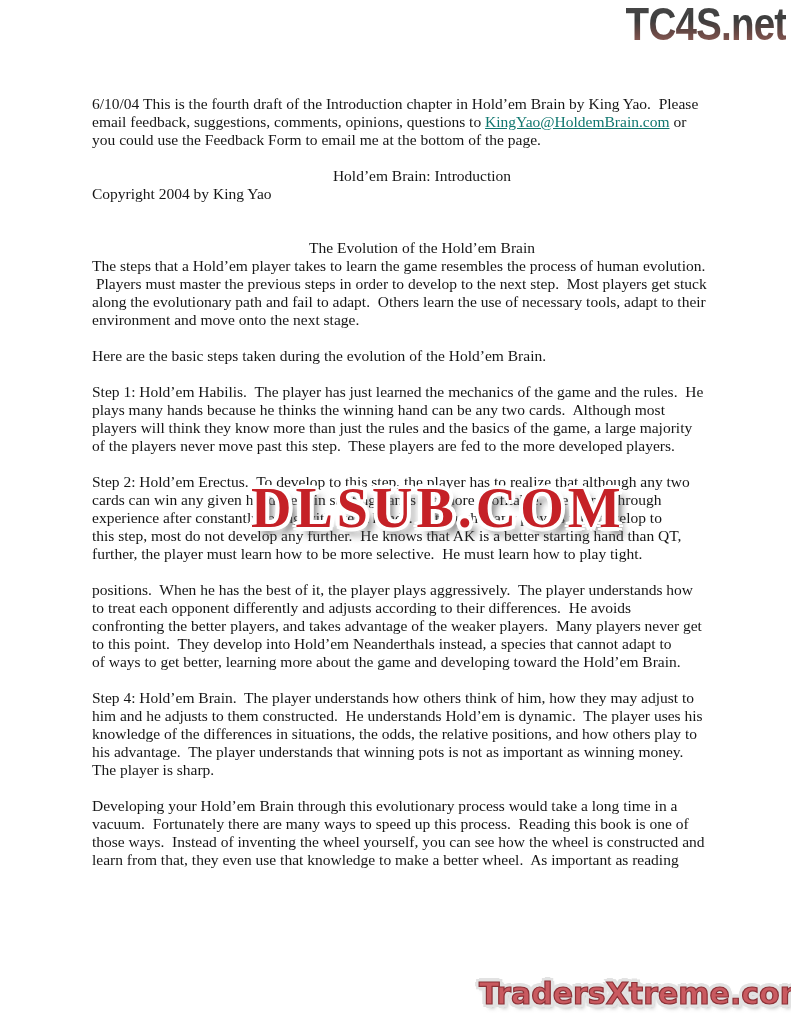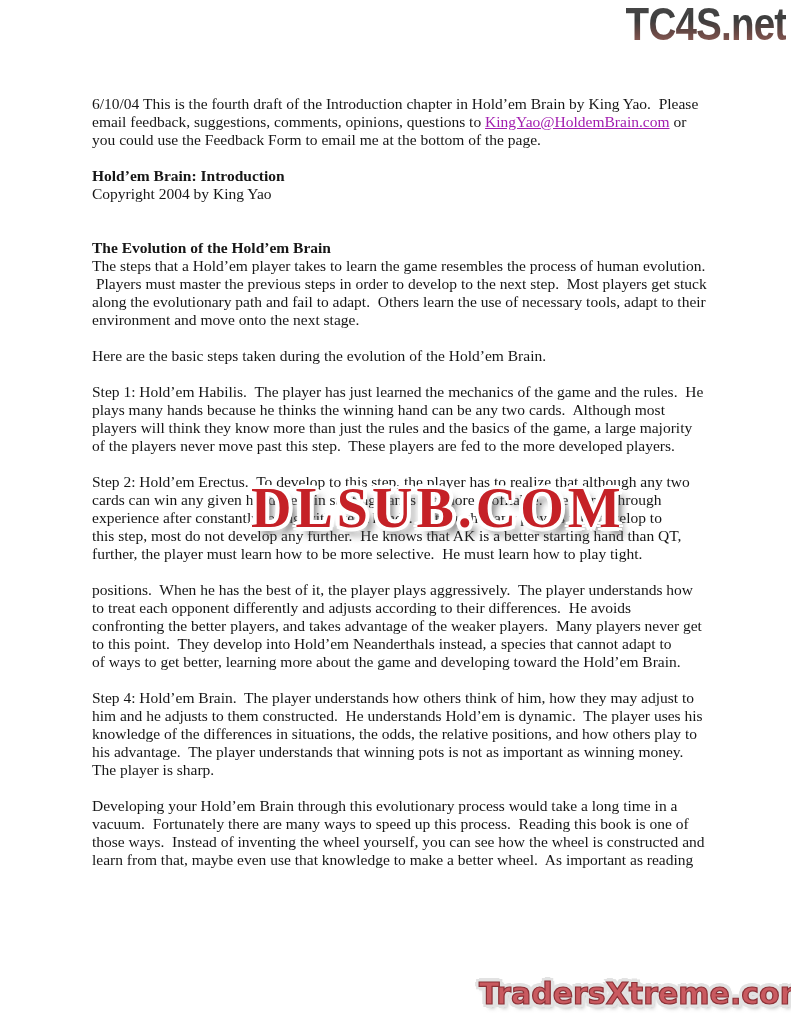--- a/index.html
+++ b/index.html
@@ -37,23 +37,23 @@
     left: 92px;
     top: 95px;
     width: 660px;
     font-size: 15.5px;
   }
   .line {
     height: 18px;
     line-height: 18px;
     white-space: pre;
   }
-  .block.bold .line { font-weight: bold; }
+  .block.bold .line { font-weight: normal; text-align: center; }
   .email-link {
-    color: #a21caf;
+    color: #0f766e;
     text-decoration: underline;
     cursor: pointer;
   }
 
   
   .wm-center {
     position: absolute;
     left: 251px;
     top: 484px;
     font-family: Liberation Serif, serif;
@@ -154,21 +154,21 @@
         <div class="line">him and he adjusts to them constructed.  He understands Hold’em is dynamic.  The player uses his</div>
         <div class="line">knowledge of the differences in situations, the odds, the relative positions, and how others play to</div>
         <div class="line">his advantage.  The player understands that winning pots is not as important as winning money.</div>
         <div class="line">The player is sharp.</div>
       </div>
       <div class="line"></div>
       <div class="block">
         <div class="line">Developing your Hold’em Brain through this evolutionary process would take a long time in a</div>
         <div class="line">vacuum.  Fortunately there are many ways to speed up this process.  Reading this book is one of</div>
         <div class="line">those ways.  Instead of inventing the wheel yourself, you can see how the wheel is constructed and</div>
-        <div class="line">learn from that, maybe even use that knowledge to make a better wheel.  As important as reading</div>
+        <div class="line">learn from that, they even use that knowledge to make a better wheel.  As important as reading</div>
       </div>
     </div>
 
   <div class="wm-center">DLSUB.COM</div>
 
   <div class="logo-bottom">TradersXtreme.com</div>
 
 </div>
 
 </body></html>

